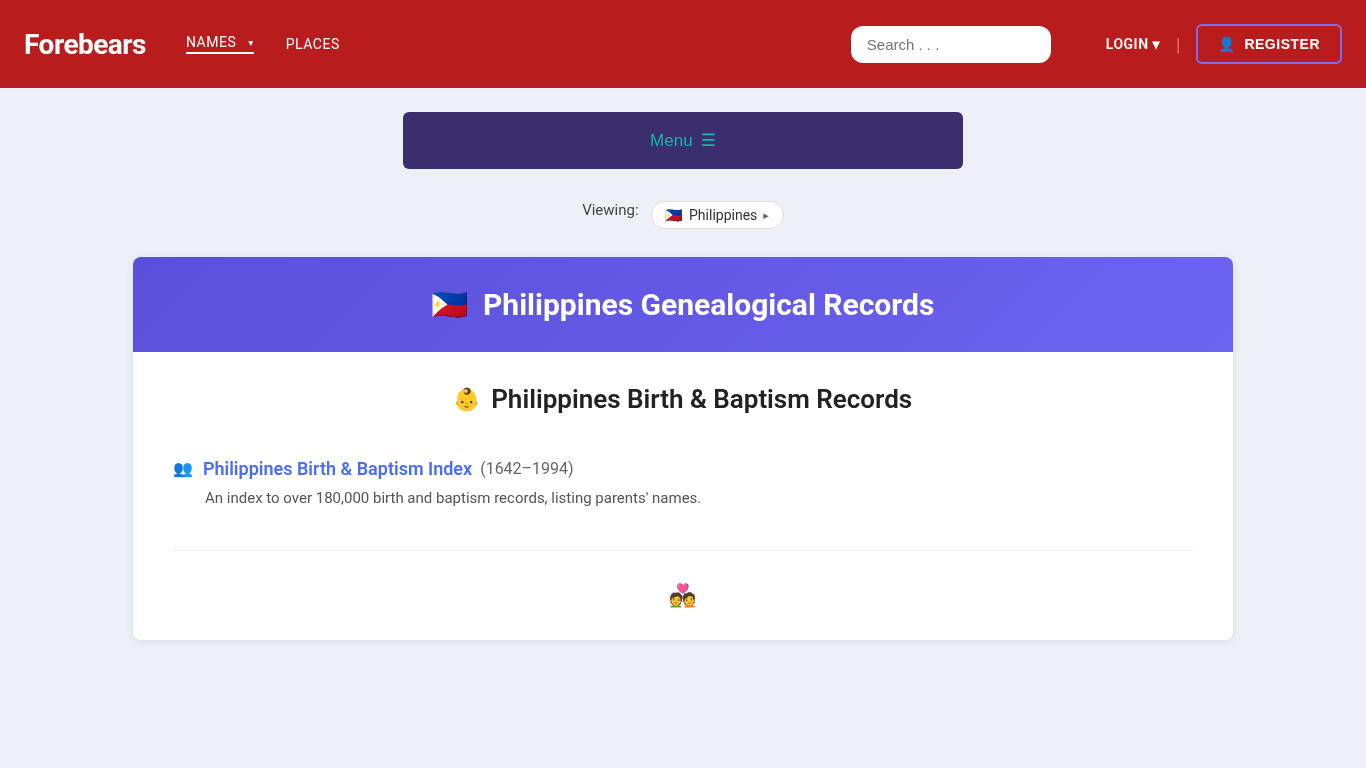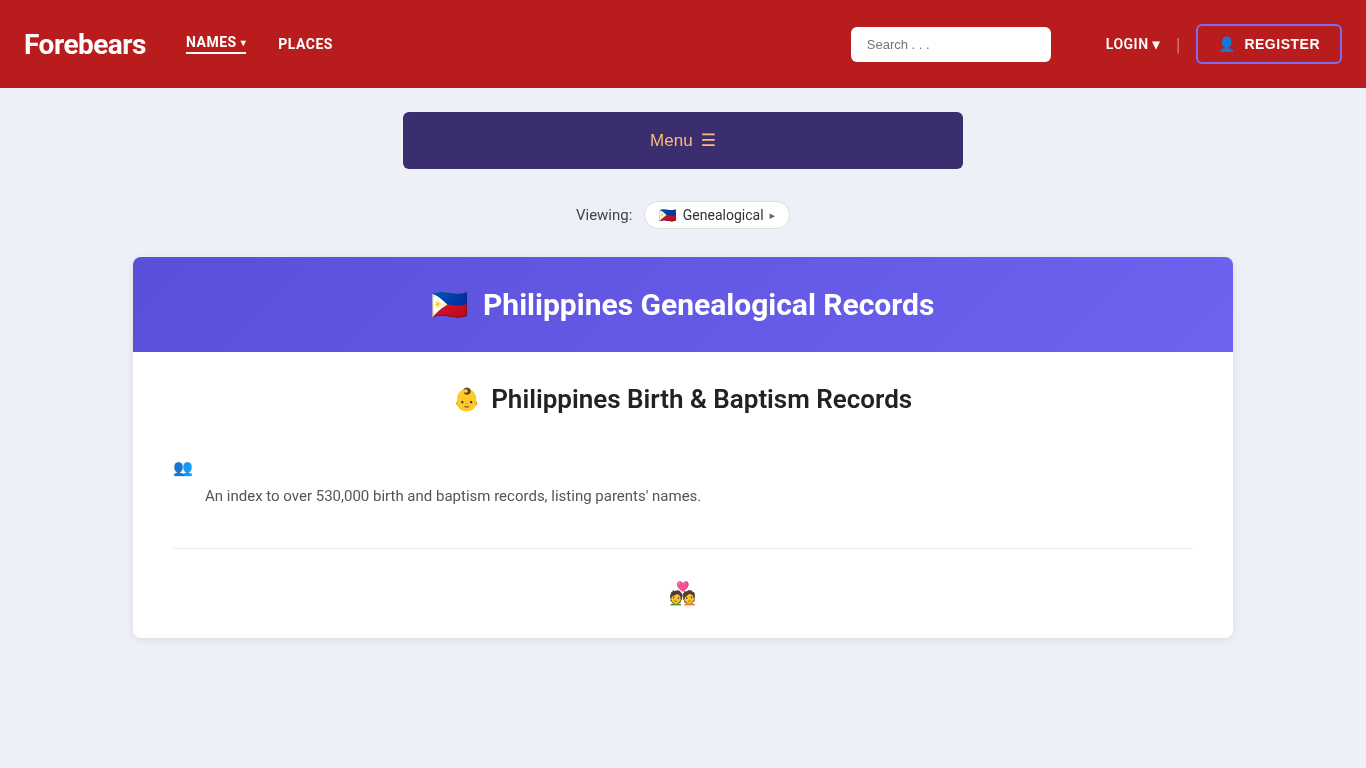--- a/index.html
+++ b/index.html
@@ -35,26 +35,26 @@
       display: flex;
       align-items: center;
       gap: 32px;
       flex: 1;
     }
 
     .nav-link {
       color: #ffffff;
       text-decoration: none;
       font-size: 14px;
-      font-weight: 700;
+      font-weight: 400;
       letter-spacing: 0.5px;
       text-transform: uppercase;
       display: flex;
       align-items: center;
-      gap: 4px;
+      gap: 12px;
       cursor: pointer;
     }
 
     .nav-link.underlined {
       border-bottom: 2px solid #ffffff;
       padding-bottom: 2px;
     }
 
     .nav-link .chevron {
       font-size: 10px;
@@ -62,23 +62,23 @@
 
     .nav-right {
       display: flex;
       align-items: center;
       gap: 16px;
     }
 
     .search-box {
       background: #ffffff;
       border: none;
-      border-radius: 6px;
+      border-radius: 12px;
       padding: 10px 16px;
-      font-size: 13px;
+      font-size: 15px;
       color: #999;
       width: 200px;
       outline: none;
     }
 
     .nav-login {
       color: #ffffff;
       font-size: 14px;
       font-weight: 600;
       text-transform: uppercase;
@@ -117,39 +117,39 @@
       background-color: #eef0f7;
       padding: 24px 0;
       display: flex;
       flex-direction: column;
       align-items: center;
     }
 
     
     .menu-button {
       background-color: #3a2e6e;
-      color: #fdba74;
+      color: #14b8a6;
       border: none;
       border-radius: 6px;
       padding: 18px 0;
       width: 560px;
       font-size: 17px;
       font-weight: 500;
       cursor: pointer;
       display: flex;
       align-items: center;
       justify-content: center;
       gap: 8px;
       margin-bottom: 32px;
     }
 
     
     .viewing-row {
       display: flex;
-      align-items: center;
+      align-items: flex-start;
       gap: 12px;
       margin-bottom: 28px;
     }
 
     .viewing-label {
       color: #444;
       font-size: 15px;
     }
 
     .viewing-badge {
@@ -312,21 +312,21 @@
 
   <button class="menu-button">
     <span>Menu</span>
     <span>☰</span>
   </button>
 
   <div class="viewing-row">
     <span class="viewing-label">Viewing:</span>
     <div class="viewing-badge">
       <span>🇵🇭</span>
-      <span>Genealogical</span>
+      <span>Philippines</span>
       <span class="chevron">▸</span>
     </div>
   </div>
 
   <div class="main-card">
 
     <div class="card-header">
       <span class="flag-emoji">🇵🇭</span>
       <h1 class="card-header-title">Philippines Genealogical Records</h1>
     </div>
@@ -336,22 +336,26 @@
       <div class="record-section">
         <div class="section-header">
           <span class="section-icon">👶</span>
           <h2 class="section-title">Philippines Birth &amp; Baptism Records</h2>
         </div>
       </div>
 
       <div class="record-link-row">
         <div class="record-link-title">
           <span>👥</span>
+          <a href="#">
+            <span>Philippines Birth &amp; Baptism Index</span>
+            <span class="record-date">(1642–1994)</span>
+          </a>
         </div>
-        <p class="record-description">An index to over 530,000 birth and baptism records, listing parents' names.</p>
+        <p class="record-description">An index to over 180,000 birth and baptism records, listing parents' names.</p>
       </div>
 
       <hr class="section-divider">
 
       <div class="marriage-section">
         <div class="section-header">
           <span class="section-icon">💑</span>
         </div>
       </div>
 

